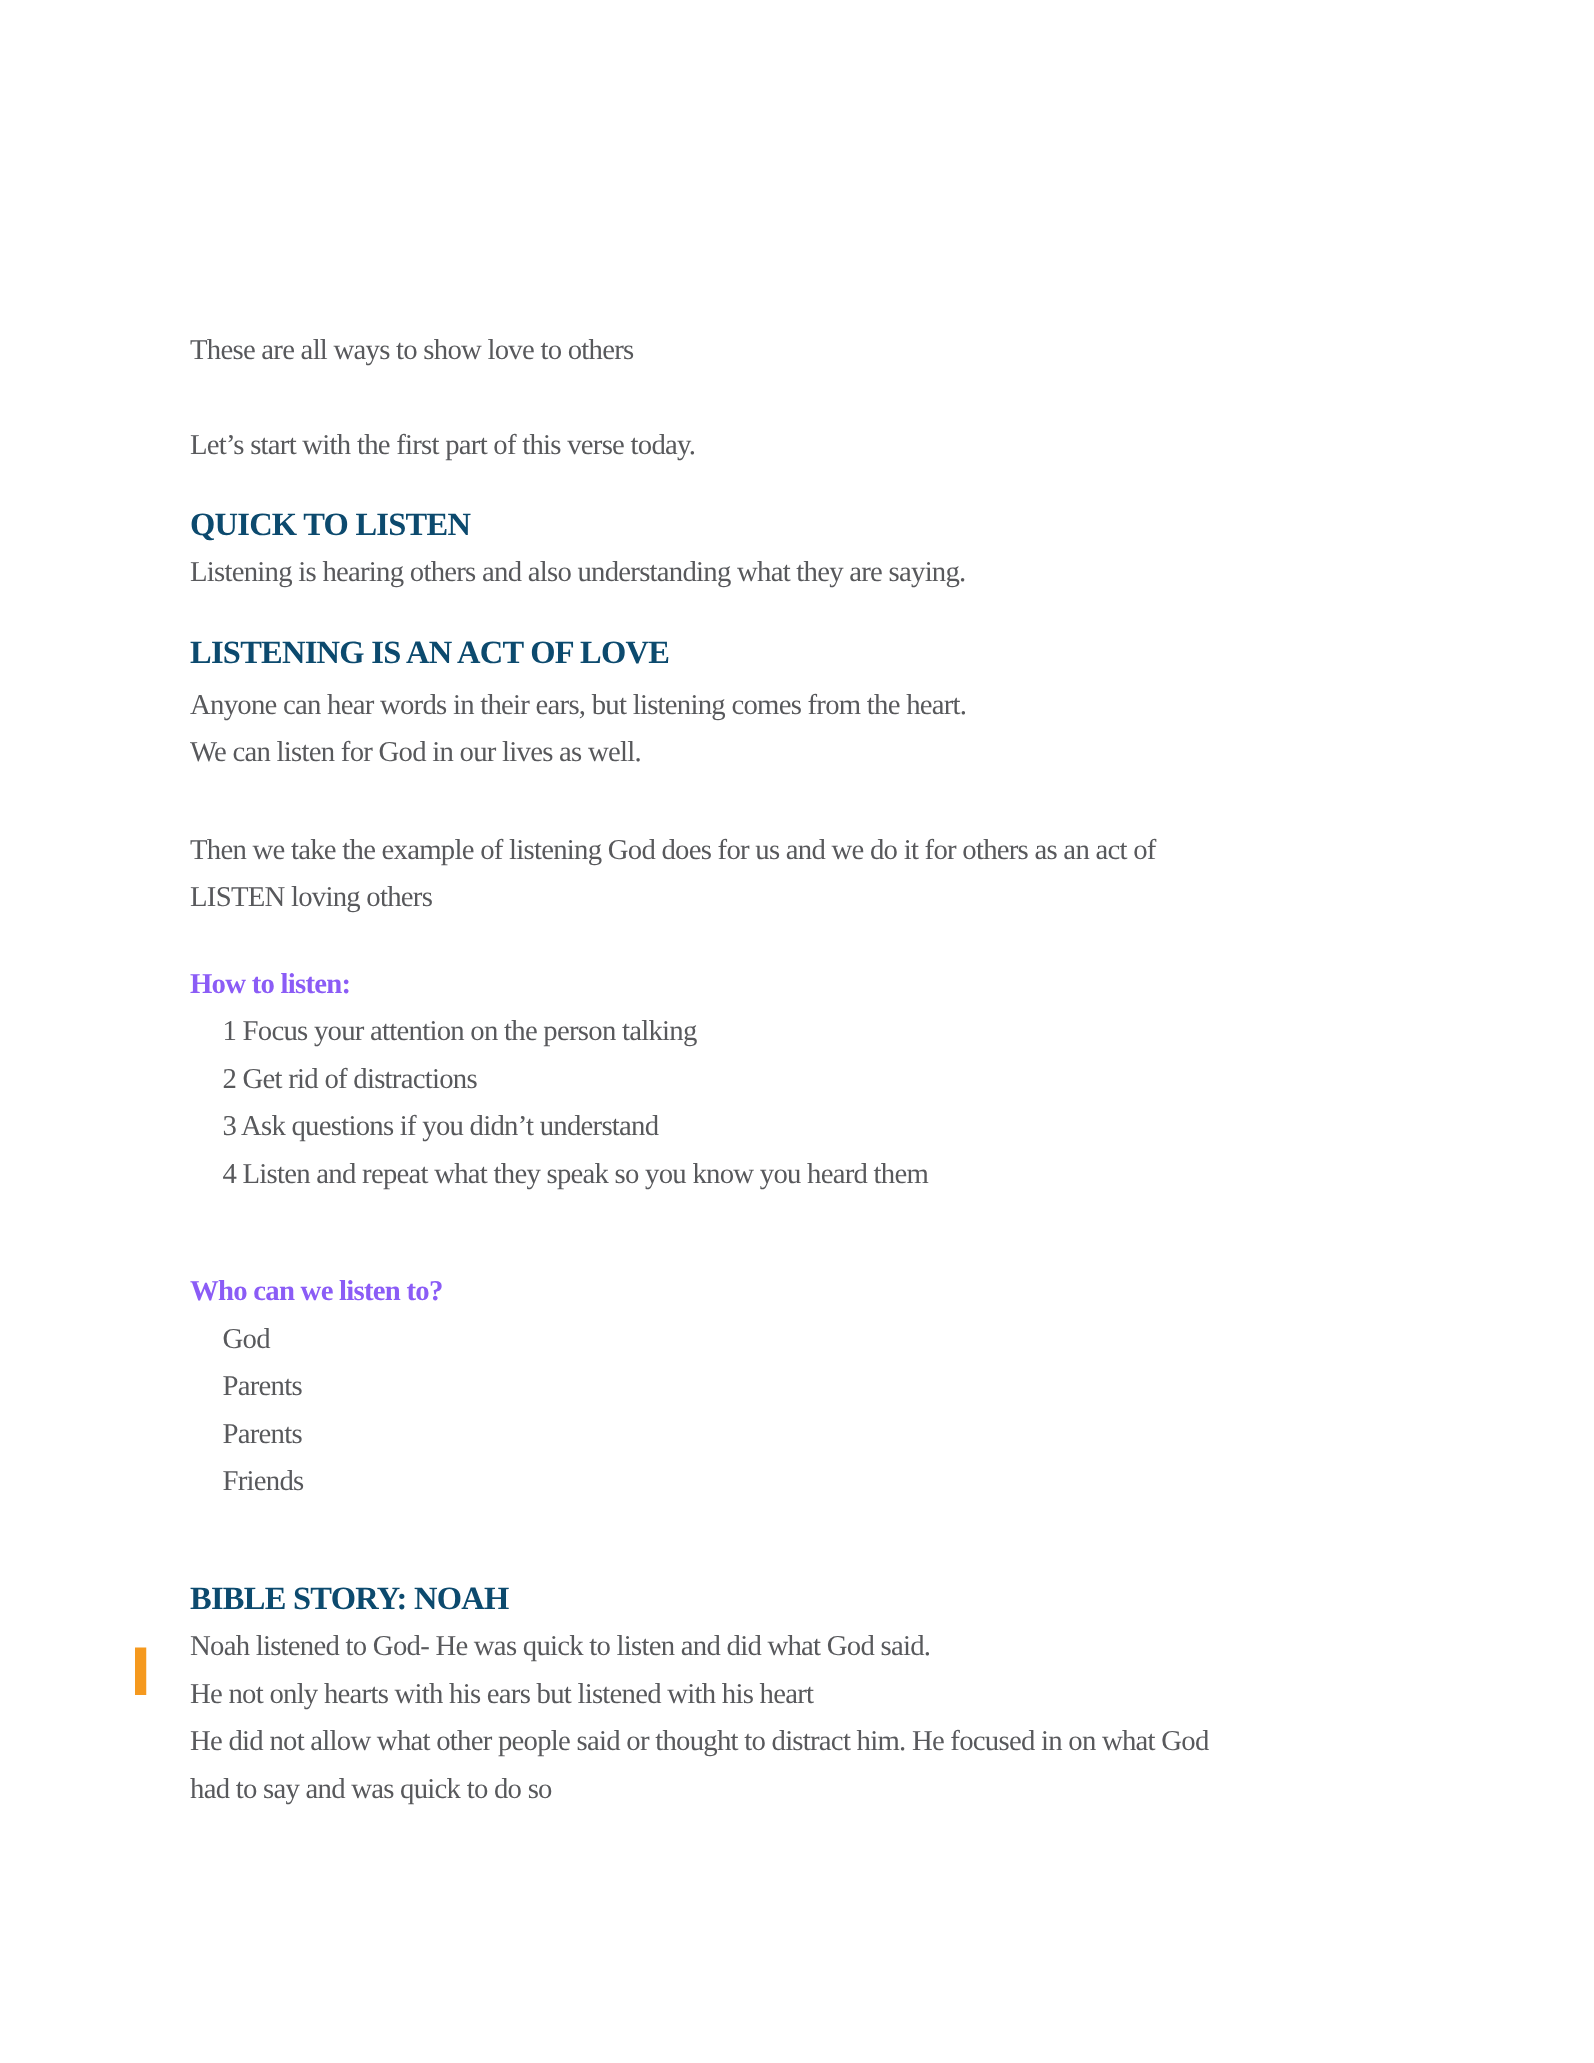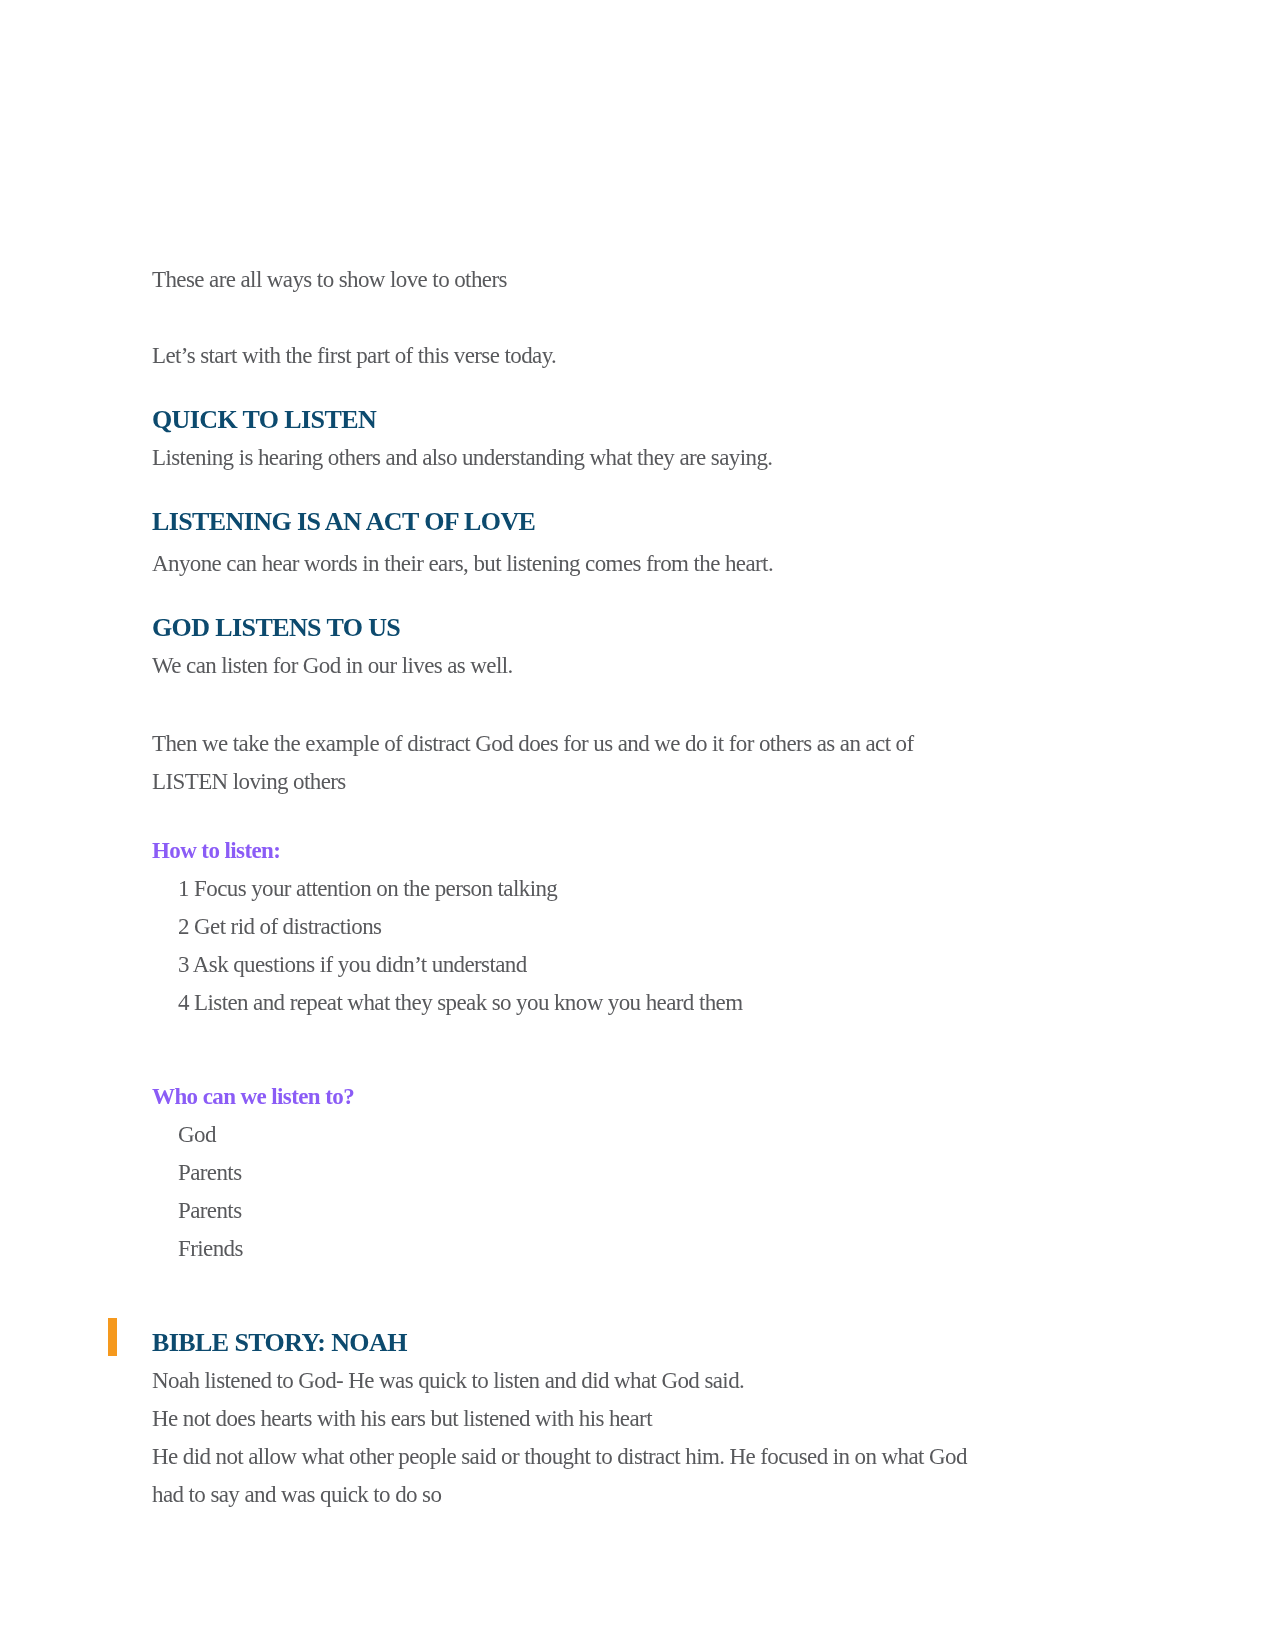--- a/index.html
+++ b/index.html
@@ -73,38 +73,37 @@
     <div class="body-line">These are all ways to show love to others</div>
 
     <div class="body-line mt-blank">Let’s start with the first part of this verse today.</div>
 
     <div class="teal-heading mt-head">QUICK TO LISTEN</div>
     <div class="body-line">Listening is hearing others and also understanding what they are saying.</div>
 
     <div class="teal-heading mt-head">LISTENING IS AN ACT OF LOVE</div>
     <div class="body-line mt-head-sm">Anyone can hear words in their ears, but listening comes from the heart.</div>
 
-    <div class="teal-heading mt-head">GOD LISTENS TO US</div>
     <div class="body-line">We can listen for God in our lives as well.</div>
 
-    <div class="body-line mt-para">Then we take the example of distract God does for us and we do it for others as an act of</div>
+    <div class="body-line mt-para">Then we take the example of listening God does for us and we do it for others as an act of</div>
     <div class="body-line">LISTEN loving others</div>
 
     <div class="dark-label mt-label">How to listen:</div>
     <div class="body-line indent">1 Focus your attention on the person talking</div>
     <div class="body-line indent">2 Get rid of distractions</div>
     <div class="body-line indent">3 Ask questions if you didn’t understand</div>
     <div class="body-line indent">4 Listen and repeat what they speak so you know you heard them</div>
 
     <div class="dark-label mt-big">Who can we listen to?</div>
     <div class="body-line indent">God</div>
     <div class="body-line indent">Parents</div>
     <div class="body-line indent">Parents</div>
     <div class="body-line indent">Friends</div>
 
     <div class="teal-heading mt-big">BIBLE STORY: NOAH</div>
     <div class="body-line">Noah listened to God- He was quick to listen and did what God said.</div>
-    <div class="body-line">He not does hearts with his ears but listened with his heart</div>
+    <div class="body-line">He not only hearts with his ears but listened with his heart</div>
     <div class="body-line">He did not allow what other people said or thought to distract him. He focused in on what God</div>
     <div class="body-line">had to say and was quick to do so</div>
 
   </main>
 </div>
 
 </body></html>

